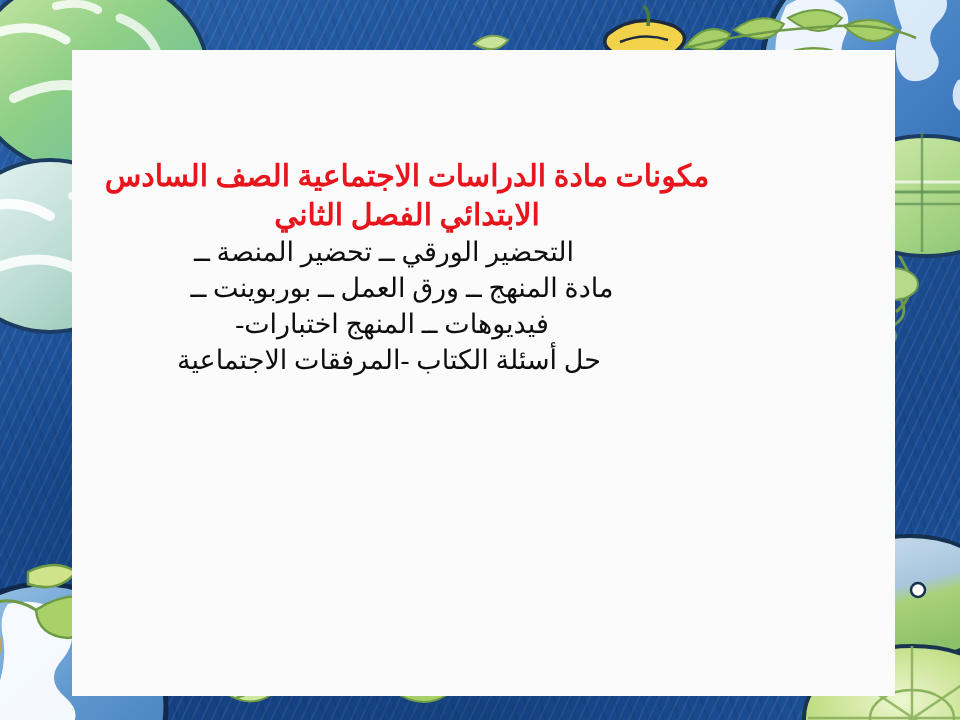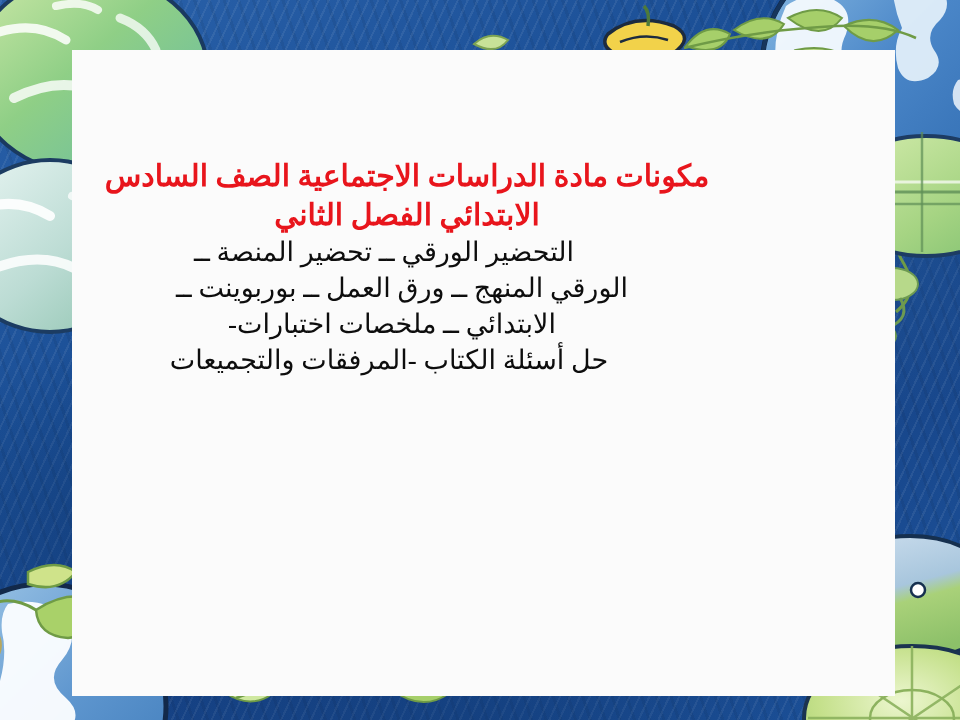--- a/index.html
+++ b/index.html
@@ -352,20 +352,20 @@
 
   <div class="content">
 
     <div class="title">
       <span>مكونات مادة الدراسات الاجتماعية الصف</span>
       <span>السادس الابتدائي الفصل الثاني</span>
     </div>
 
     <div class="body-lines">
       <span class="ln ln-1">التحضير الورقي ــ تحضير المنصة ــ</span>
-      <span class="ln ln-2">الورقي المنهج ــ ورق العمل ــ بوربوينت ــ</span>
-      <span class="ln ln-3">الابتدائي ــ ملخصات اختبارات-</span>
-      <span class="ln ln-4">حل أسئلة الكتاب -المرفقات والتجميعات</span>
+      <span class="ln ln-2">مادة المنهج ــ ورق العمل ــ بوربوينت ــ</span>
+      <span class="ln ln-3">فيديوهات ــ المنهج اختبارات-</span>
+      <span class="ln ln-4">حل أسئلة الكتاب -المرفقات الاجتماعية</span>
     </div>
 
   </div>
 
 </div>
 
 </body></html>

